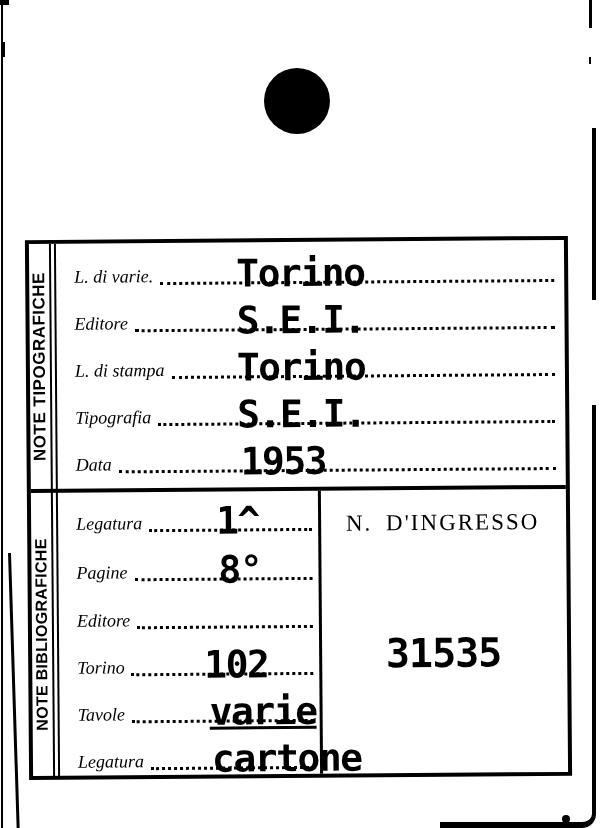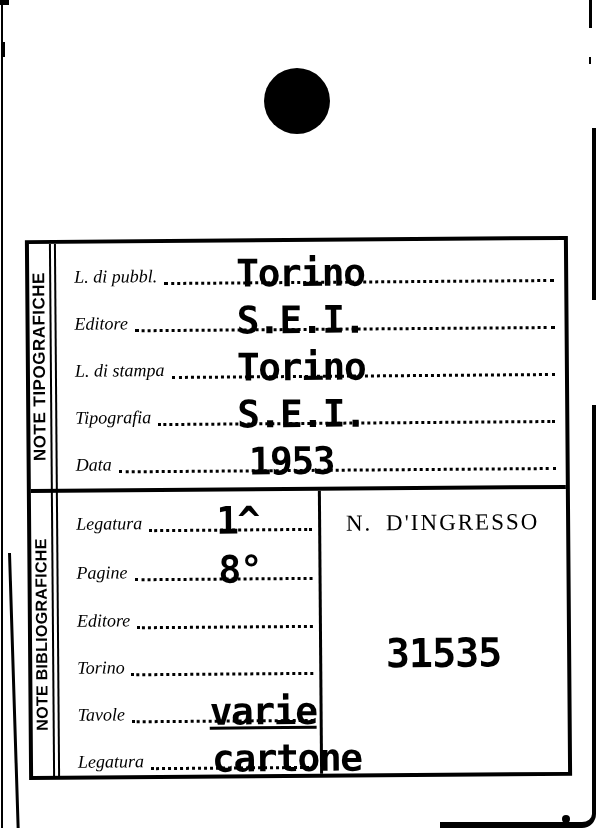--- a/index.html
+++ b/index.html
@@ -54,21 +54,21 @@
   .flabel{
     font-family:"Liberation Serif",serif;font-style:italic;font-size:18px;
     white-space:nowrap;padding-right:7px;line-height:18px;
   }
   .dots{flex:1;height:0;border-bottom:3px dotted #000;align-self:flex-end;}
   .fvalue{
     position:absolute;bottom:-8px;line-height:1;white-space:nowrap;
     font-family:"DejaVu Sans Mono",monospace;font-weight:700;
     font-size:38px;letter-spacing:-1.5px;
   }
-  .vx162{left:162px}.vx167{left:173px}
+  .vx162{left:162px}.vx167{left:165px}
   .vx140{left:140px}.vx142{left:142px}.vx132{left:132px}.vx127{left:127px}.vx134{left:134px}
   .uline{text-decoration:underline;}
   
   .ing-div{position:absolute;left:287px;top:249px;width:3px;height:283px;background:#000;}
   .ing-head{
     position:absolute;left:290px;top:270px;width:243px;text-align:center;
     font-family:"Liberation Serif",serif;font-size:23px;letter-spacing:2px;word-spacing:6px;
     white-space:nowrap;line-height:1;
   }
   .ing-num{
@@ -96,21 +96,21 @@
 
   <div class="tbl">
     <div class="tbl-inner">
       <div class="vrule"></div>
       <div class="hdiv"></div>
 
       <div class="side-label side-1">NOTE TIPOGRAFICHE</div>
       <div class="side-label side-2">NOTE BIBLIOGRAFICHE</div>
 
       <div class="row s1 r0">
-        <span class="flabel">L. di pubbl.</span>
+        <span class="flabel">L. di varie.</span>
         <span class="dots"></span>
         <span class="fvalue vx162">Torino</span>
       </div>
       <div class="row s1 r1">
         <span class="flabel">Editore</span>
         <span class="dots"></span>
         <span class="fvalue vx162">S.E.I.</span>
       </div>
       <div class="row s1 r2">
         <span class="flabel">L. di stampa</span>
@@ -142,20 +142,21 @@
         <span class="dots"></span>
         <span class="fvalue vx142">8°</span>
       </div>
       <div class="row s2 r2">
         <span class="flabel">Editore</span>
         <span class="dots"></span>
       </div>
       <div class="row s2 r3">
         <span class="flabel">Torino</span>
         <span class="dots"></span>
+        <span class="fvalue vx127">102</span>
       </div>
       <div class="row s2 r4">
         <span class="flabel">Tavole</span>
         <span class="dots"></span>
         <span class="fvalue vx132 uline">varie</span>
       </div>
       <div class="row s2 r5">
         <span class="flabel">Legatura</span>
         <span class="dots"></span>
         <span class="fvalue vx134">cartone</span>

